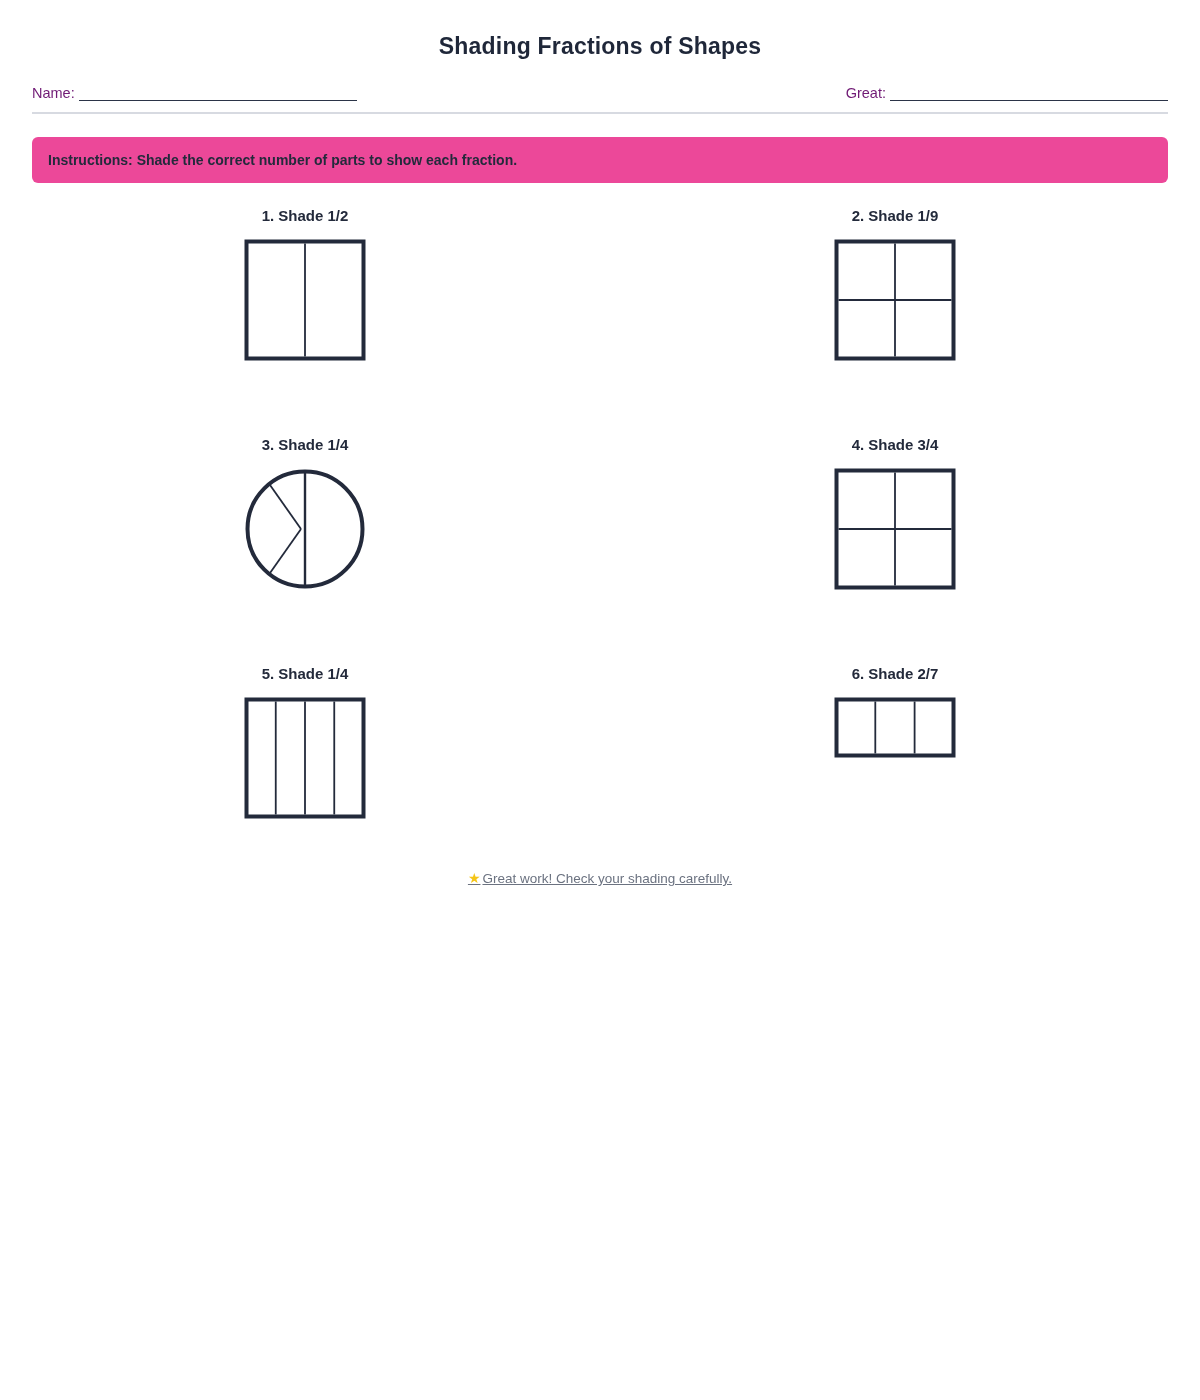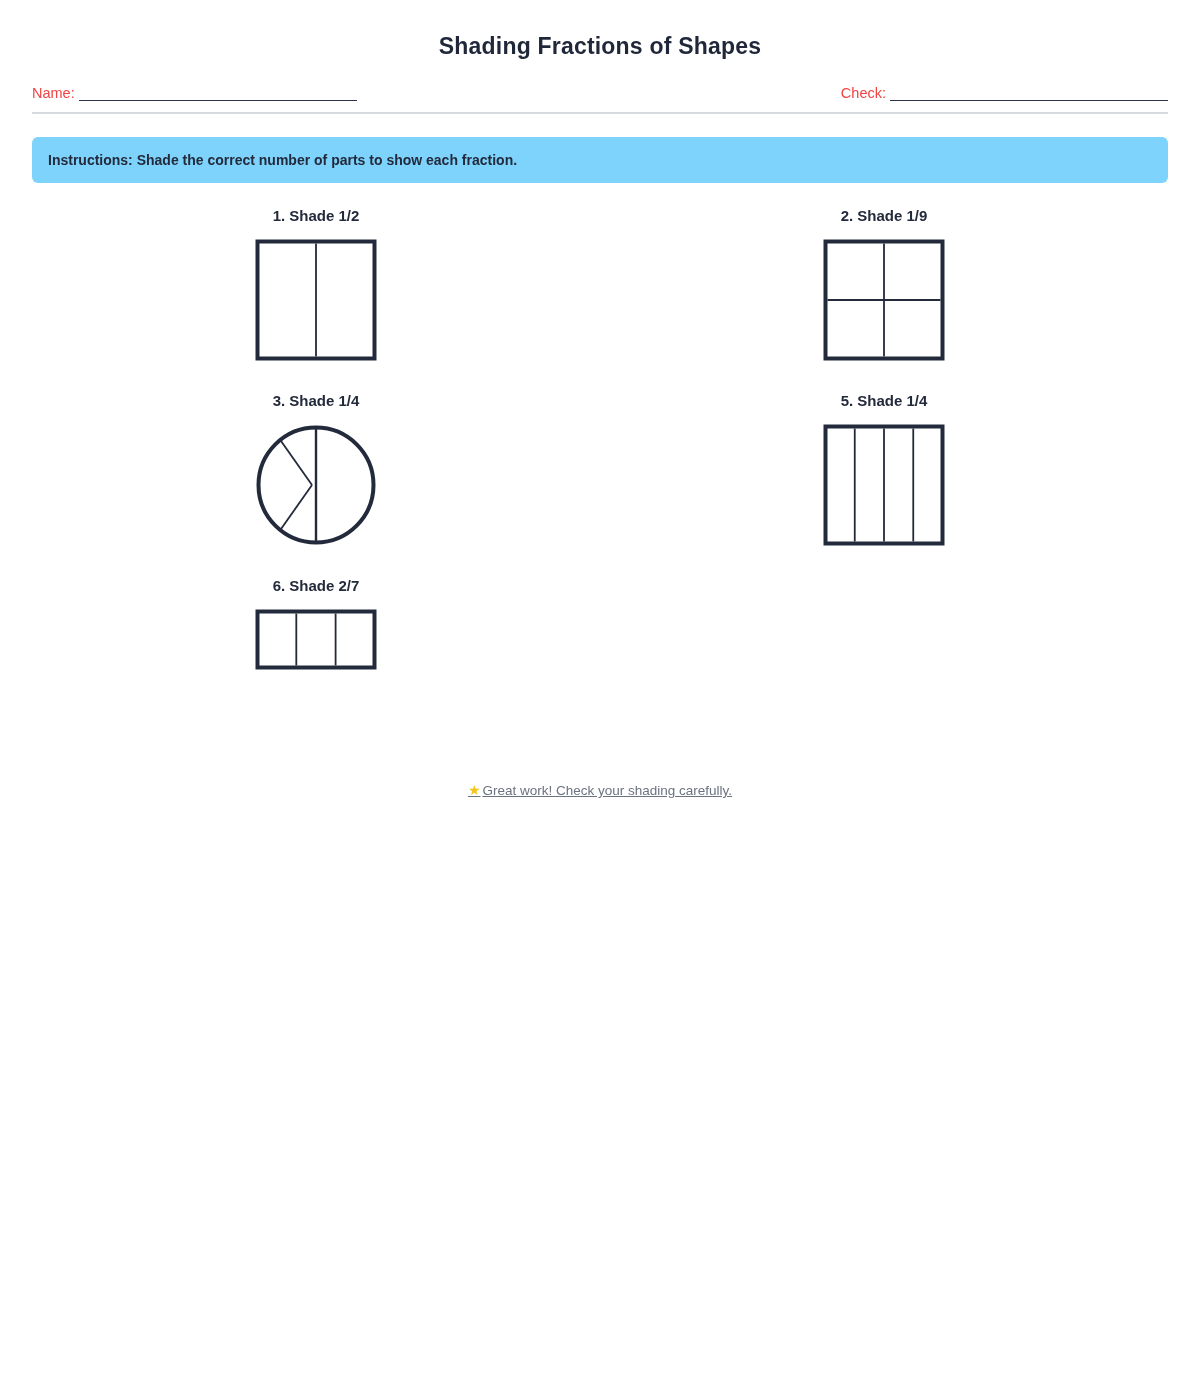--- a/index.html
+++ b/index.html
@@ -38,53 +38,54 @@
     font-size: 14.5px;
     color: #232a3b;
   }
   .field {
     display: flex;
     align-items: flex-end;
     white-space: nowrap;
   }
   .field-label {
     font-size: 14.5px;
-    color: #ef4444;
+    color: #701a75;
     padding-right: 4px;
   }
   .field-rule {
     display: inline-block;
     border-bottom: 1.3px solid #2b3448;
     height: 13px;
   }
   .rule-name { width: 278px; }
   .rule-date { width: 278px; }
   .hr {
     margin-top: 11px;
     height: 2px;
     background: #d7dae1;
     border: 0;
     width: 100%;
   }
   .instructions {
     margin-top: 23px;
-    background: #7dd3fc;
+    background: #ec4899;
     border-radius: 6px;
     padding: 15px 16px;
     font-size: 14px;
     font-weight: bold;
     color: #232a3b;
     box-sizing: border-box;
   }
   .grid {
     margin-top: 24px;
     display: grid;
     grid-template-columns: 1fr 1fr;
     column-gap: 0px;
     row-gap: 0px;
+    gap: 44px;
   }
   .cell {
     display: flex;
     flex-direction: column;
     align-items: center;
     height: 185px;
   }
   .prob-label {
     font-size: 15px;
     font-weight: bold;
@@ -115,21 +116,21 @@
 <div class="sheet">
 
   <h1 class="title">Shading Fractions of Shapes</h1>
 
   <div class="namedate">
     <div class="field">
       <span class="field-label">Name:</span>
       <span class="field-rule rule-name"></span>
     </div>
     <div class="field">
-      <span class="field-label">Check:</span>
+      <span class="field-label">Great:</span>
       <span class="field-rule rule-date"></span>
     </div>
   </div>
 
   <div class="hr"></div>
 
   <div class="instructions">Instructions: Shade the correct number of parts to show each fraction.</div>
 
   <div class="grid">
 
@@ -159,20 +160,30 @@
       <div class="shape-holder">
         <svg width="122" height="122" viewBox="0 0 122 122">
           <circle cx="61" cy="61" r="57.5" fill="#ffffff" stroke="#232a3b" stroke-width="4"></circle>
           <line x1="61" y1="3.5" x2="61" y2="118.5" stroke="#232a3b" stroke-width="2.4"></line>
           <line x1="57" y1="61" x2="26" y2="17" stroke="#232a3b" stroke-width="1.8"></line>
           <line x1="57" y1="61" x2="26" y2="105" stroke="#232a3b" stroke-width="1.8"></line>
         </svg>
       </div>
     </div>
 
+    <div class="cell">
+      <div class="prob-label">4. Shade 3/4</div>
+      <div class="shape-holder">
+        <svg width="122" height="122" viewBox="0 0 122 122">
+          <rect x="2.5" y="2.5" width="117" height="117" fill="#ffffff" stroke="#232a3b" stroke-width="4"></rect>
+          <line x1="61" y1="4.5" x2="61" y2="117.5" stroke="#232a3b" stroke-width="1.8"></line>
+          <line x1="4.5" y1="61" x2="117.5" y2="61" stroke="#232a3b" stroke-width="1.8"></line>
+        </svg>
+      </div>
+    </div>
 
     <div class="cell">
       <div class="prob-label">5. Shade 1/4</div>
       <div class="shape-holder">
         <svg width="122" height="122" viewBox="0 0 122 122">
           <rect x="2.5" y="2.5" width="117" height="117" fill="#ffffff" stroke="#232a3b" stroke-width="4"></rect>
           <line x1="31.75" y1="4.5" x2="31.75" y2="117.5" stroke="#232a3b" stroke-width="1.8"></line>
           <line x1="61" y1="4.5" x2="61" y2="117.5" stroke="#232a3b" stroke-width="1.8"></line>
           <line x1="90.25" y1="4.5" x2="90.25" y2="117.5" stroke="#232a3b" stroke-width="1.8"></line>
         </svg>

